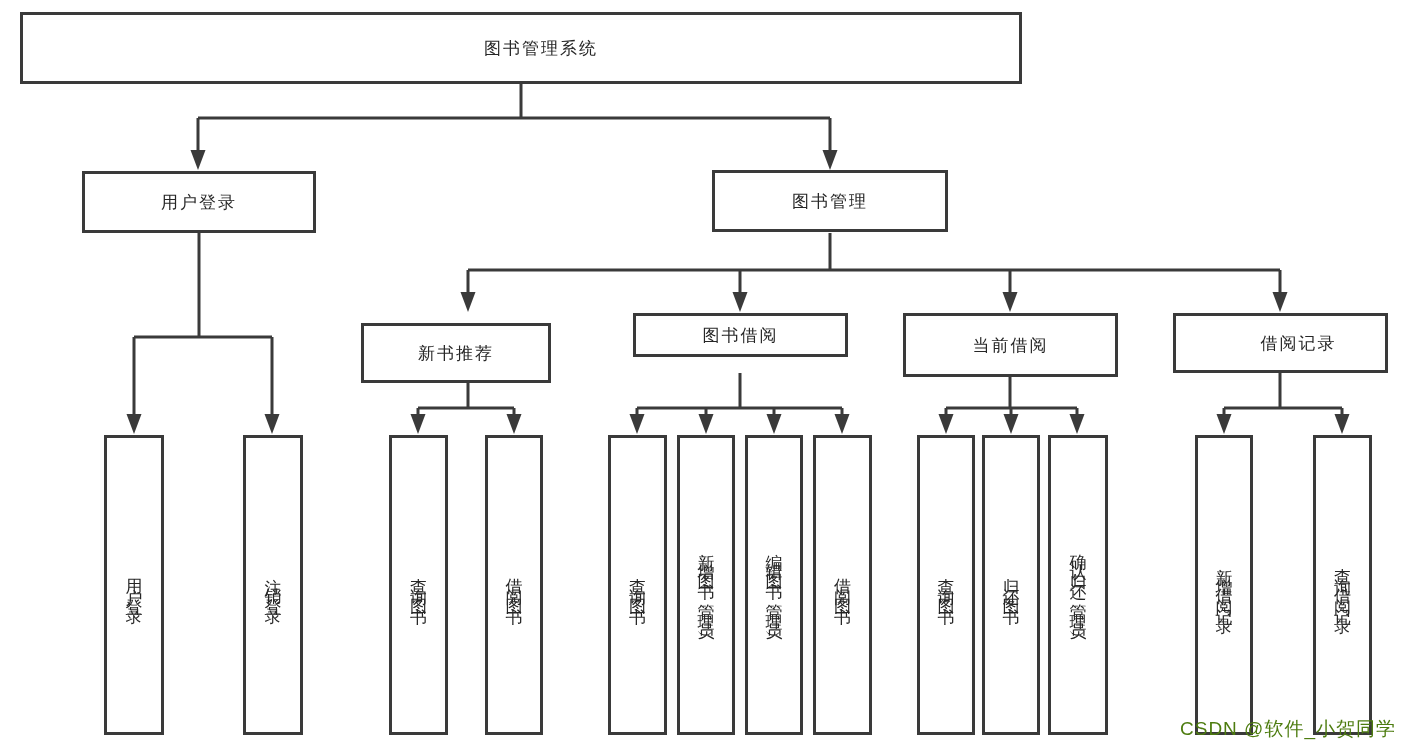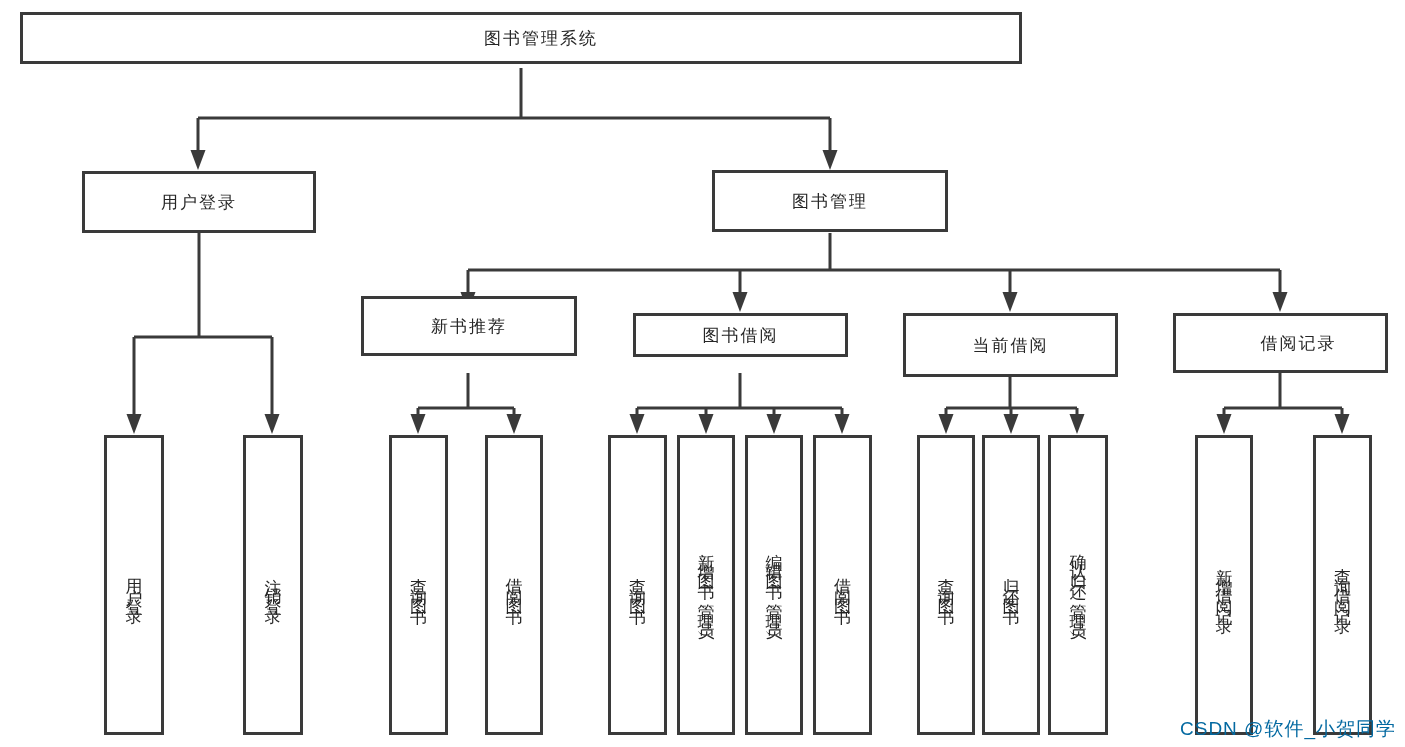--- a/index.html
+++ b/index.html
@@ -25,24 +25,24 @@
   .vtext{
     writing-mode:vertical-rl;
     text-orientation:mixed;
     white-space:nowrap;
     font-size:17px;
     letter-spacing:10px;
     line-height:1;
     color:#262626;
   }
   
-  #root-box{left:20px;top:12px;width:1002px;height:52px;padding-left:40px;}
+  #root-box{left:20px;top:12px;width:1002px;height:72px;padding-left:40px;}
   #l2-user{left:82px;top:171px;width:234px;height:62px;}
   #l2-mgmt{left:712px;top:170px;width:236px;height:62px;}
-  #l3-recommend{left:361px;top:296px;width:216px;height:60px;}
+  #l3-recommend{left:361px;top:323px;width:190px;height:60px;}
   #l3-borrow{left:633px;top:313px;width:215px;height:44px;}
   #l3-current{left:903px;top:313px;width:215px;height:64px;}
   #l3-record{left:1173px;top:313px;width:215px;height:60px;padding-left:36px;}
   #leaf-a1{left:104px;width:60px;}
   #leaf-a2{left:243px;width:60px;}
   #leaf-b1{left:389px;width:59px;}
   #leaf-b2{left:485px;width:58px;}
   #leaf-c1{left:608px;width:59px;}
   #leaf-c2{left:677px;width:58px;}
   #leaf-c3{left:745px;width:58px;}
@@ -50,21 +50,21 @@
   #leaf-d1{left:917px;width:58px;}
   #leaf-d2{left:982px;width:58px;}
   #leaf-d3{left:1048px;width:60px;}
   #leaf-e1{left:1195px;width:58px;}
   #leaf-e2{left:1313px;width:59px;}
   #watermark{
     position:absolute;
     left:1180px;top:716px;
     z-index:2;
     font-size:19px;
-    color:#0369a1;
+    color:#4d7c0f;
     letter-spacing:1px;
     white-space:nowrap;
   }
 </style>
 </head>
 <body>
 
 <div id="canvas">
 
   <svg id="connectors" width="1405" height="747" viewBox="0 0 1405 747">

